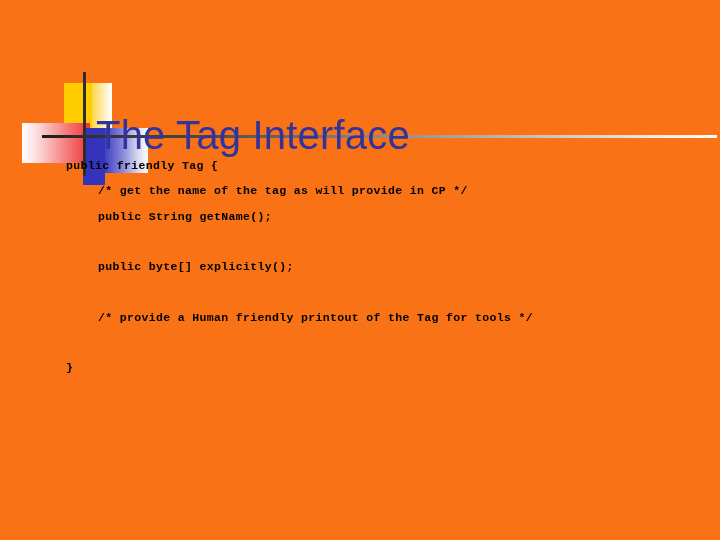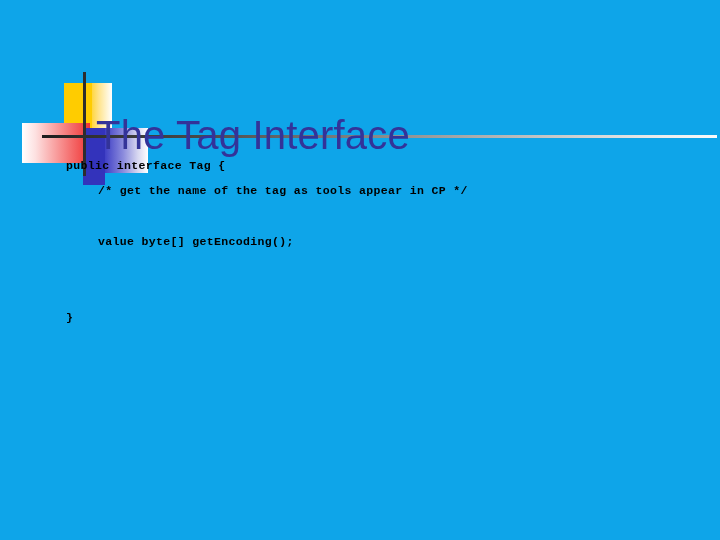--- a/index.html
+++ b/index.html
@@ -10,21 +10,21 @@
     width: 720px;
     height: 540px;
     background: #ffffff;
     font-family: "Liberation Sans", sans-serif;
     overflow: hidden;
   }
   #slide {
     position: relative;
     width: 720px;
     height: 540px;
-    background: #0ea5e9;
+    background: #f97316;
   }
 
   
   #logo {
     position: absolute;
     left: 0px;
     top: 60px;
     width: 210px;
     height: 110px;
     pointer-events: none;
@@ -146,22 +146,24 @@
     <div class="sq-blue-core"></div>
     <div class="sq-blue-tail"></div>
     <div class="rule-v"></div>
   </div>
 
   <div id="divider"></div>
 
   <h1 id="title">The Tag Interface</h1>
 
   <div id="code">
-      <div class="code-line">public interface Tag {</div>
-      <div class="code-line indent-1">/* get the name of the tag as tools appear in CP */</div>
+      <div class="code-line">public friendly Tag {</div>
+      <div class="code-line indent-1">/* get the name of the tag as will provide in CP */</div>
+      <div class="code-line indent-1">public String getName();</div>
       <div class="code-line blank"></div>
-      <div class="code-line indent-1">value byte[] getEncoding();</div>
+      <div class="code-line indent-1">public byte[] explicitly();</div>
       <div class="code-line blank"></div>
+      <div class="code-line indent-1">/* provide a Human friendly printout of the Tag for tools */</div>
       <div class="code-line blank"></div>
       <div class="code-line">}</div>
     </div>
 
 </div>
 
 </body></html>

